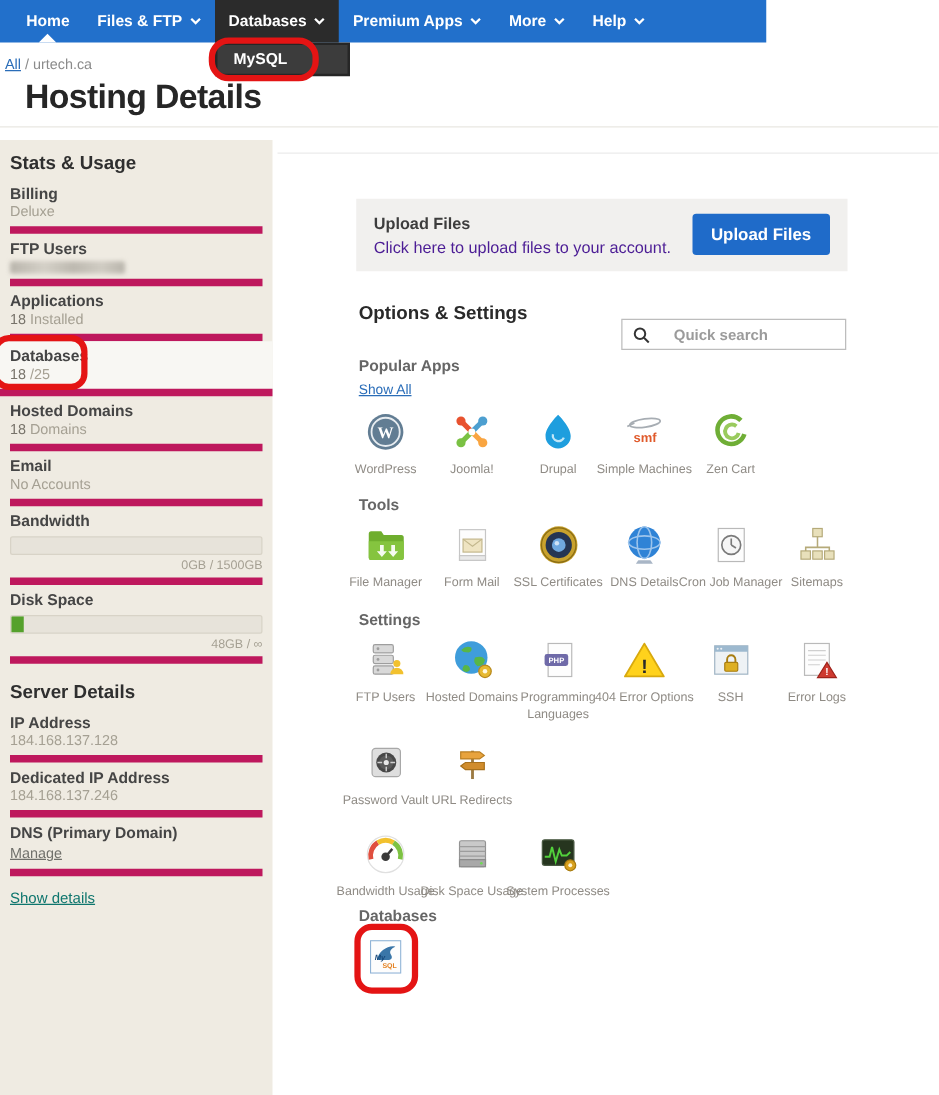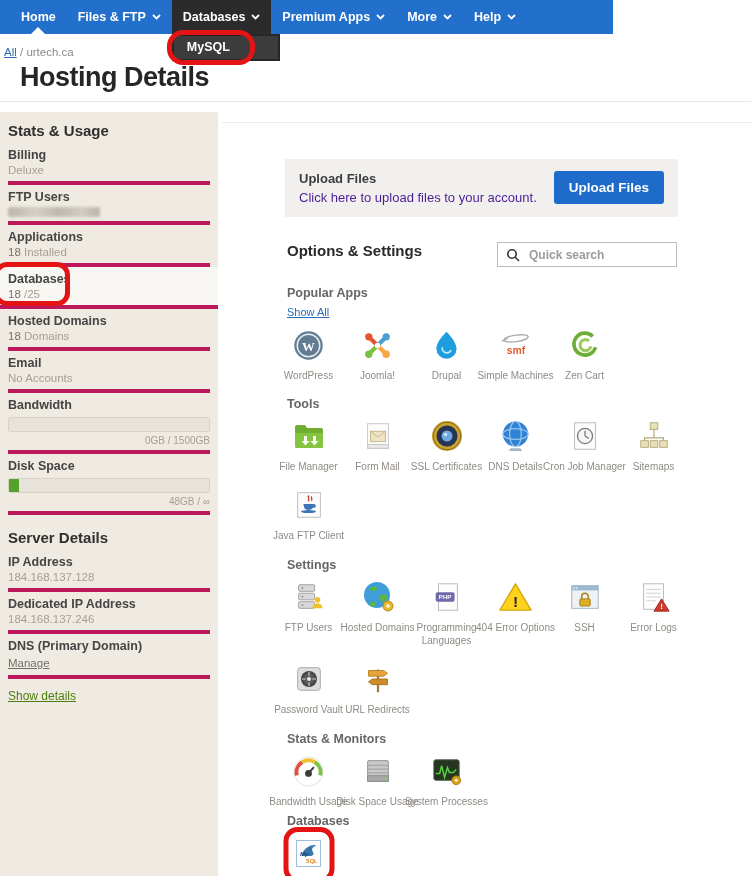--- a/index.html
+++ b/index.html
@@ -20,43 +20,43 @@
   
   .breadcrumb{position:absolute;left:4px;top:46px;font-size:11.5px;color:#8b8b8b;}
   .breadcrumb a{color:#2a6db8;text-decoration:underline;cursor:pointer;}
   .page-title{position:absolute;left:20px;top:62px;font-size:27px;font-weight:800;letter-spacing:-0.5px;color:#262626;}
   .title-divider{position:absolute;left:0;top:101px;width:751px;height:1px;background:#e9e7e2;}
 
   
   .sidebar{position:absolute;left:0;top:112px;width:218px;height:764px;background:#efebe2;box-sizing:border-box;padding:10px 8px 0 8px;}
   .sb-h2{font-size:15px;font-weight:800;color:#2f2f2f;margin:0 0 4px 0;}
   .sb-h2.second{margin-top:14px;}
-  .sb-item{padding:5px 0 4px 0;border-bottom:4px solid #be185d;cursor:pointer;}
+  .sb-item{padding:5px 0 4px 0;border-bottom:6px solid #be185d;cursor:pointer;}
   .sb-item.hl{position:relative;background:#f8f7f3;margin:0 -8px;padding:5px 8px 4px 8px;}
   .ann-sidebar{left:-6px;top:-5px;width:76px;height:44px;border-radius:13px;}
   .sb-label{font-size:12.5px;line-height:14px;font-weight:700;color:#454545;}
   .sb-value{font-size:11.5px;line-height:13px;color:#a5a093;margin-top:2px;}
   .sb-value .strong{color:#77736a;}
   .redacted{width:92px;height:10px;margin-top:3px;border-radius:2px;background:linear-gradient(90deg,#b9b5ac,#d4d0c7 30%,#bdb9b0 55%,#d0ccc3 80%,#b9b5ac);filter:blur(1.5px);}
   .bar{height:13px;background:#e7e3da;border:1px solid #d8d3c7;border-radius:2px;margin-top:5px;overflow:hidden;}
   .fill{height:100%;background:#55a12c;}
   .bar-caption{font-size:10px;color:#a5a093;text-align:right;margin-top:3px;}
   .sb-link{font-size:11.5px;color:#70706b;text-decoration:underline;margin-top:2px;display:inline-block;cursor:pointer;}
-  .show-details{display:inline-block;margin-top:10px;font-size:12px;color:#4d7c0f;text-decoration:underline;cursor:pointer;}
+  .show-details{display:inline-block;margin-top:10px;font-size:12px;color:#0f766e;text-decoration:underline;cursor:pointer;}
 
   
   .main{position:absolute;left:222px;top:122px;width:529px;height:754px;background:#fff;border-top:1px solid #ececec;box-sizing:border-box;}
   .upload-box{margin:36px 0 0 63px;width:393px;box-sizing:border-box;background:#f1f0ee;display:flex;align-items:flex-start;padding:12px 14px;}
   .up-text{flex:1;}
   .up-title{font-size:13px;font-weight:bold;color:#3d3d3d;}
   .up-desc{font-size:13px;color:#4c1d95;margin-top:4px;}
   .upload-btn{background:#1f6bc9;color:#fff;font-size:13.5px;font-weight:bold;padding:9px 15px;border:none;border-radius:3px;cursor:pointer;font-family:inherit;}
   .options-row{position:relative;margin:21px 0 0 65px;width:454px;height:26px;}
   .options-title{font-size:15px;font-weight:800;color:#2a2a2a;line-height:26px;}
-  .searchbox{position:absolute;left:210px;top:4px;width:180px;height:25px;box-sizing:border-box;border:1px solid #bdbdbd;background:#fff;display:flex;align-items:center;padding:0 8px;gap:7px;}
+  .searchbox{position:absolute;left:210px;top:17px;width:180px;height:25px;box-sizing:border-box;border:1px solid #bdbdbd;background:#fff;display:flex;align-items:center;padding:0 8px;gap:17px;}
   .searchbox input{border:none;outline:none;background:transparent;font-family:inherit;font-size:12px;color:#444;width:100%;font-weight:600;}
   .searchbox input::placeholder{color:#9b9b9b;}
   .sections{margin-left:52px;width:420px;}
   .section{margin-top:16px;}
   .section.sec-0{margin-top:22px;}
   .section.sec-1{margin-top:15px;}
   .section.sec-4{margin-top:6px;}
   .sec-title{font-size:12.5px;font-weight:700;color:#666;margin:0 0 2px 13px;}
   .show-all{display:inline-block;margin:0 0 2px 13px;font-size:11px;color:#2a6db8;text-decoration:underline;cursor:pointer;}
   .grid{display:grid;grid-template-columns:repeat(6,69px);row-gap:12px;margin-top:5px;}
@@ -317,31 +317,20 @@
                     <rect x="14" y="4" width="8" height="7"></rect>
                     <rect x="4" y="23" width="8" height="7"></rect>
                     <rect x="14" y="23" width="8" height="7"></rect>
                     <rect x="24" y="23" width="8" height="7"></rect>
                   </g>
                   <path d="M18 11 v9 M8 23 v-3 h20 v3" fill="none" stroke="#b5aa79" stroke-width="1.3"></path>
                 </svg>
               </span>
               <span class="tile-label">Sitemaps</span>
             </div>
-            <div class="tile">
-              <span class="icon-box">
-                <svg viewBox="0 0 36 36" width="34" height="34">
-                  <rect x="6" y="5" width="24" height="26" fill="#fdfdfd" stroke="#bbb"></rect>
-                  <path d="M18 8 c-3 2 2 3 -1 6 M21 9 c-2 1.5 1.5 2 -0.5 4.5" stroke="#cf3a28" stroke-width="1.4" fill="none"></path>
-                  <path d="M12 17 h11 c3 0 3 4 0 4 h-1 c-1 3 -8 3 -9 0 Z" fill="#3b74b8"></path>
-                  <ellipse cx="17.5" cy="25" rx="8" ry="1.6" fill="#3b74b8"></ellipse>
-                </svg>
-              </span>
-              <span class="tile-label">Java FTP Client</span>
-            </div>
           </div>
         </div>
         <div class="section sec-2">
           <div class="sec-title">Settings</div>
           <div class="grid">
             <div class="tile">
               <span class="icon-box">
                 <svg viewBox="0 0 36 36" width="34" height="34">
                   <g fill="#d9d9d9" stroke="#9e9e9e">
                     <rect x="7" y="5" width="17" height="7" rx="1.5"></rect>
@@ -436,21 +425,20 @@
                   <rect x="16.8" y="8" width="2.4" height="24" fill="#9c7a42"></rect>
                   <path d="M8 9 h16 l4 3 -4 3 H8 Z" fill="#e8a33d" stroke="#b97f22"></path>
                   <path d="M28 18 H12 l-4 3 4 3 h16 Z" fill="#d08c2c" stroke="#a8711c"></path>
                 </svg>
               </span>
               <span class="tile-label">URL Redirects</span>
             </div>
           </div>
         </div>
         <div class="section sec-3">
-          <div class="sec-title">Stats &amp; Monitors</div>
           <div class="grid">
             <div class="tile">
               <span class="icon-box">
                 <svg viewBox="0 0 36 36" width="35" height="35">
                   <circle cx="18" cy="18" r="15" fill="#fff" stroke="#e0e0e0"></circle>
                   <path d="M6 22 A12.5 12.5 0 0 1 11.5 8.3" fill="none" stroke="#e04f3f" stroke-width="4"></path>
                   <path d="M11.5 8.3 A12.5 12.5 0 0 1 24.5 8.3" fill="none" stroke="#f2c12e" stroke-width="4"></path>
                   <path d="M24.5 8.3 A12.5 12.5 0 0 1 30 22" fill="none" stroke="#7dc242" stroke-width="4"></path>
                   <circle cx="18" cy="20" r="3.5" fill="#3a3a3a"></circle>
                   <path d="M18 20 L23.5 13.5" stroke="#3a3a3a" stroke-width="2"></path>

